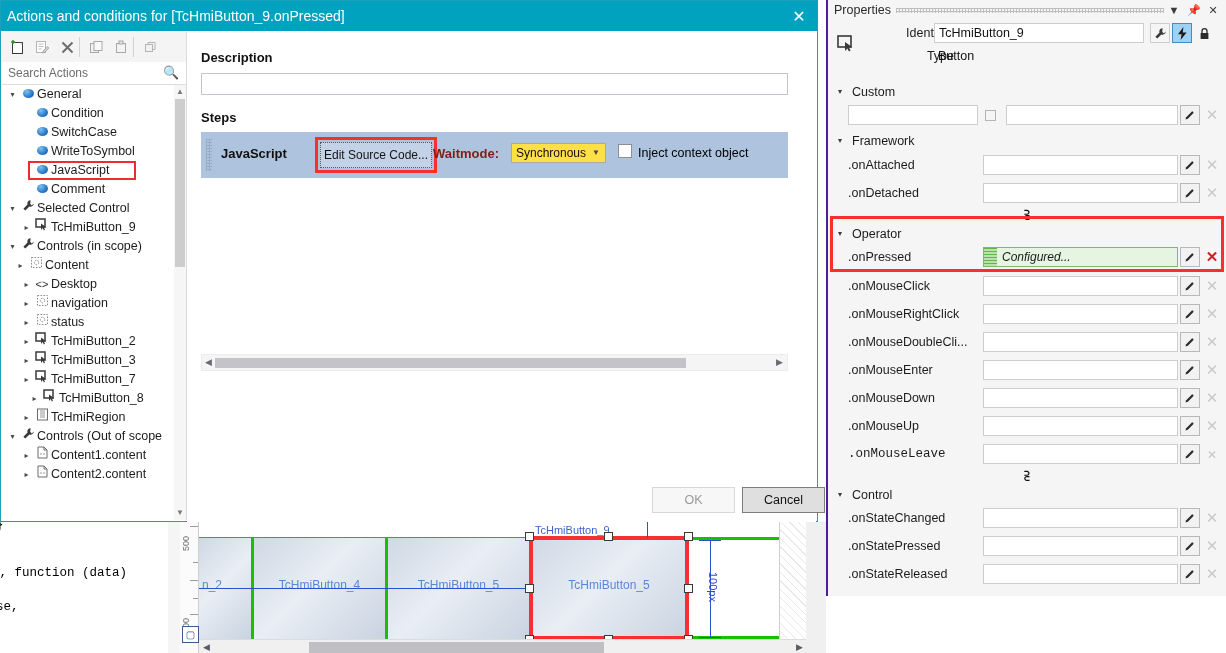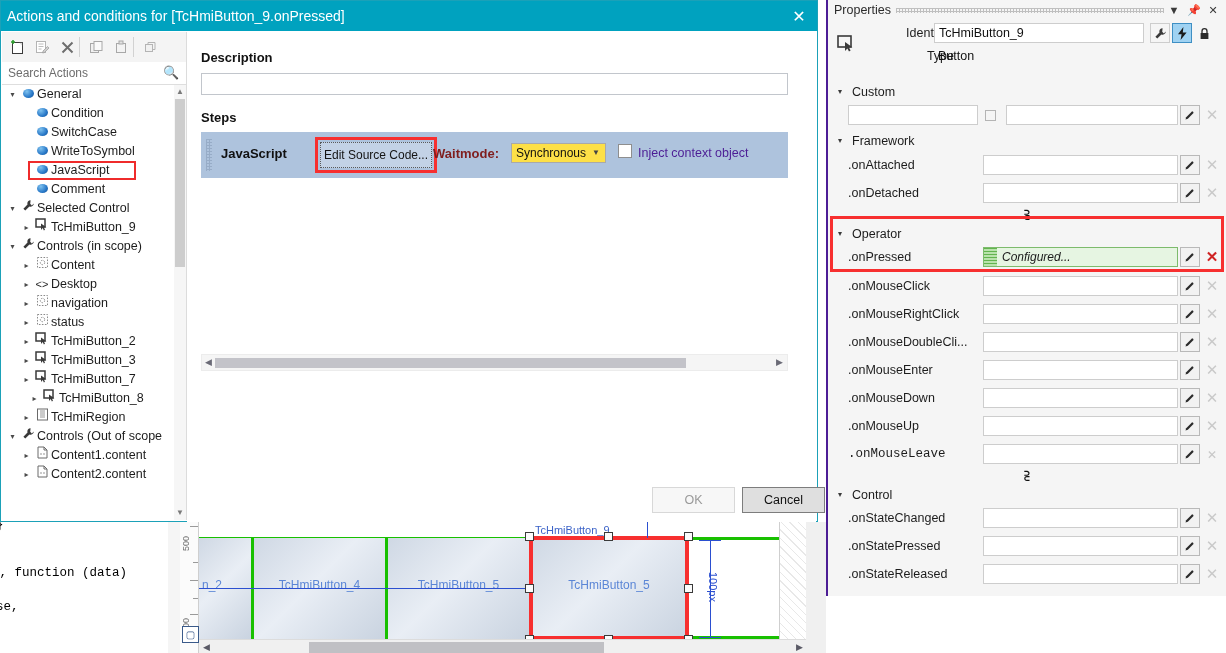--- a/index.html
+++ b/index.html
@@ -86,21 +86,21 @@
   #step-type{position:absolute;left:20px;top:14px;font-weight:bold;font-size:13px;color:#101010;}
   #edit-src-wrap{position:absolute;left:114px;top:5px;width:122px;height:36px;border:3px solid #f72f2f;box-sizing:border-box;}
   #edit-src-btn{position:absolute;left:2px;top:2px;right:2px;bottom:2px;background:#c3d2e6;
      border:1px dotted #5a5a5a;box-sizing:border-box;display:flex;align-items:center;justify-content:center;
      font-size:12px;color:#141414;}
   #waitmode-label{position:absolute;left:232px;top:14px;font-weight:bold;font-size:13px;color:#7f1d1d;}
   #waitmode-select{position:absolute;left:310px;top:11px;width:95px;height:20px;background:#fde047;
      border:1px solid #a9a9a9;box-sizing:border-box;font-size:12px;color:#101010;padding-left:4px;line-height:18px;}
   #waitmode-select .caret{position:absolute;right:5px;top:0;font-size:8px;color:#444;line-height:18px;}
   #inject-box{position:absolute;left:417px;top:12px;width:14px;height:14px;background:#fff;border:1px solid #8e8e8e;box-sizing:border-box;}
-  #inject-label{position:absolute;left:437px;top:14px;font-size:12.5px;color:#4c1d95;}
+  #inject-label{position:absolute;left:437px;top:14px;font-size:12.5px;color:#000000;}
   #steps-hscroll{position:absolute;left:14px;top:322px;width:587px;height:17px;background:#f5f5f5;border:1px solid #ececec;box-sizing:border-box;}
   #steps-hscroll .sthumb{position:absolute;left:13px;top:3px;width:471px;height:10px;background:#c3c3c9;}
   #steps-hscroll .sarr{position:absolute;top:2px;font-size:9px;color:#6a6a76;line-height:11px;}
   #dlg-footer{position:absolute;left:186px;top:482px;right:1px;height:39px;background:#fff;}
   .dlg-btn{position:absolute;top:4px;width:83px;height:26px;border:1px solid #c8c8c8;box-sizing:border-box;
      background:#f2f2f2;display:flex;align-items:center;justify-content:center;font-size:12.5px;}
   #ok-btn{left:465px;color:#9a9a9a;background:#f7f7f7;border-color:#d8d8d8;}
   #cancel-btn{left:555px;color:#101010;background:#dfdfdf;border:1px solid #7d7d7d;}
 
   
@@ -290,21 +290,21 @@
         <div class="tnode" style="padding-left: 4px;"><span class="exp">▾</span><span class="ico"><svg width="13" height="13" viewBox="0 0 13 13">
               <path d="M8.6 1.2a3.3 3.3 0 0 0-3.1 4.4L1.4 9.7l1.9 1.9 4.1-4.1a3.3 3.3 0 0 0 4.4-3.1l-2 2-1.6-1.6z" fill="#3a3a3a"></path>
             </svg></span><span class="txt">Selected Control</span></div>
         <div class="tnode" style="padding-left: 18px;"><span class="exp">▸</span><span class="ico"><svg width="14" height="13" viewBox="0 0 14 13">
               <rect x="1" y="1" width="9" height="8" fill="none" stroke="#3a3a3a" stroke-width="1.5"></rect>
               <path d="M6 5.5 L6 12 L7.7 10.1 L8.9 12.4 L10 11.7 L8.9 9.6 L11.4 9.3 Z" fill="#3a3a3a"></path>
             </svg></span><span class="txt">TcHmiButton_9</span></div>
         <div class="tnode" style="padding-left: 4px;"><span class="exp">▾</span><span class="ico"><svg width="13" height="13" viewBox="0 0 13 13">
               <path d="M8.6 1.2a3.3 3.3 0 0 0-3.1 4.4L1.4 9.7l1.9 1.9 4.1-4.1a3.3 3.3 0 0 0 4.4-3.1l-2 2-1.6-1.6z" fill="#3a3a3a"></path>
             </svg></span><span class="txt">Controls (in scope)</span></div>
-        <div class="tnode" style="padding-left: 18px;"><span class="exp">▸</span><span class="ico"><svg width="13" height="13" viewBox="0 0 13 13">
+        <div class="tnode" style="padding-left: 12px;"><span class="exp">▸</span><span class="ico"><svg width="13" height="13" viewBox="0 0 13 13">
               <rect x="1.5" y="1.5" width="10" height="10" fill="none" stroke="#8a8a8a" stroke-dasharray="1.6 1.4"></rect>
               <circle cx="6.5" cy="6.5" r="2.2" fill="none" stroke="#8a8a8a" stroke-dasharray="1.4 1.2"></circle>
             </svg></span><span class="txt">Content</span></div>
         <div class="tnode" style="padding-left: 18px;"><span class="exp">▸</span><span class="ico"><span style="font-size:11px;color:#2b2b2b;">&lt;&gt;</span></span><span class="txt">Desktop</span></div>
         <div class="tnode" style="padding-left: 18px;"><span class="exp">▸</span><span class="ico"><svg width="13" height="13" viewBox="0 0 13 13">
               <rect x="1.5" y="1.5" width="10" height="10" fill="none" stroke="#8a8a8a" stroke-dasharray="1.6 1.4"></rect>
               <circle cx="6.5" cy="6.5" r="2.2" fill="none" stroke="#8a8a8a" stroke-dasharray="1.4 1.2"></circle>
             </svg></span><span class="txt">navigation</span></div>
         <div class="tnode" style="padding-left: 18px;"><span class="exp">▸</span><span class="ico"><svg width="13" height="13" viewBox="0 0 13 13">
               <rect x="1.5" y="1.5" width="10" height="10" fill="none" stroke="#8a8a8a" stroke-dasharray="1.6 1.4"></rect>

